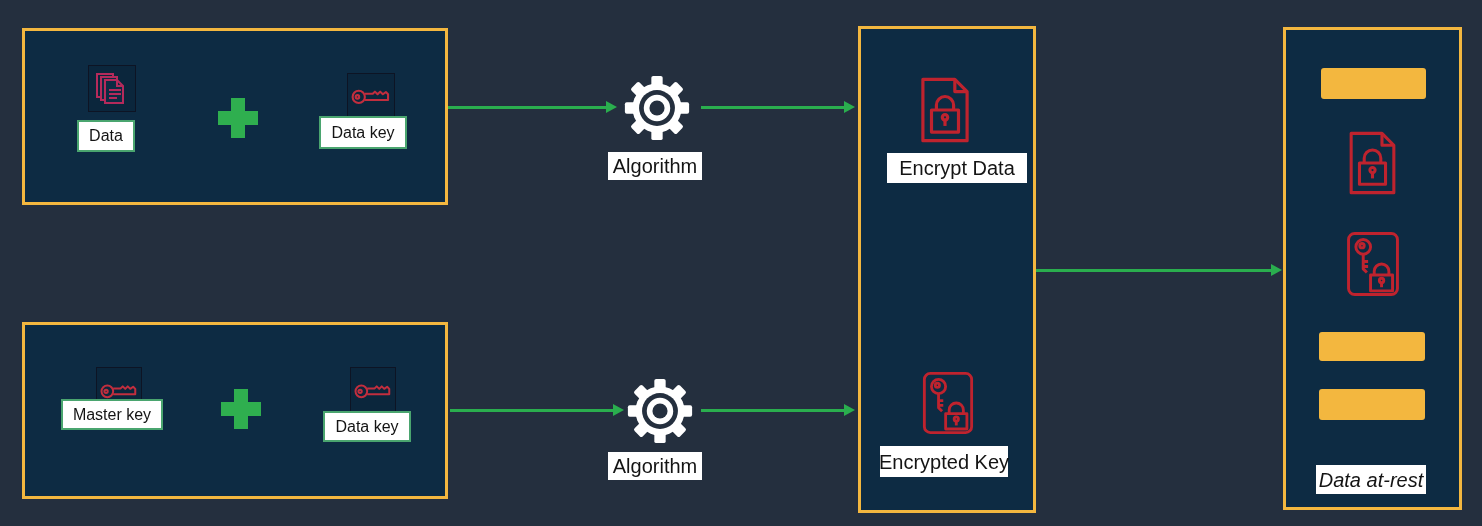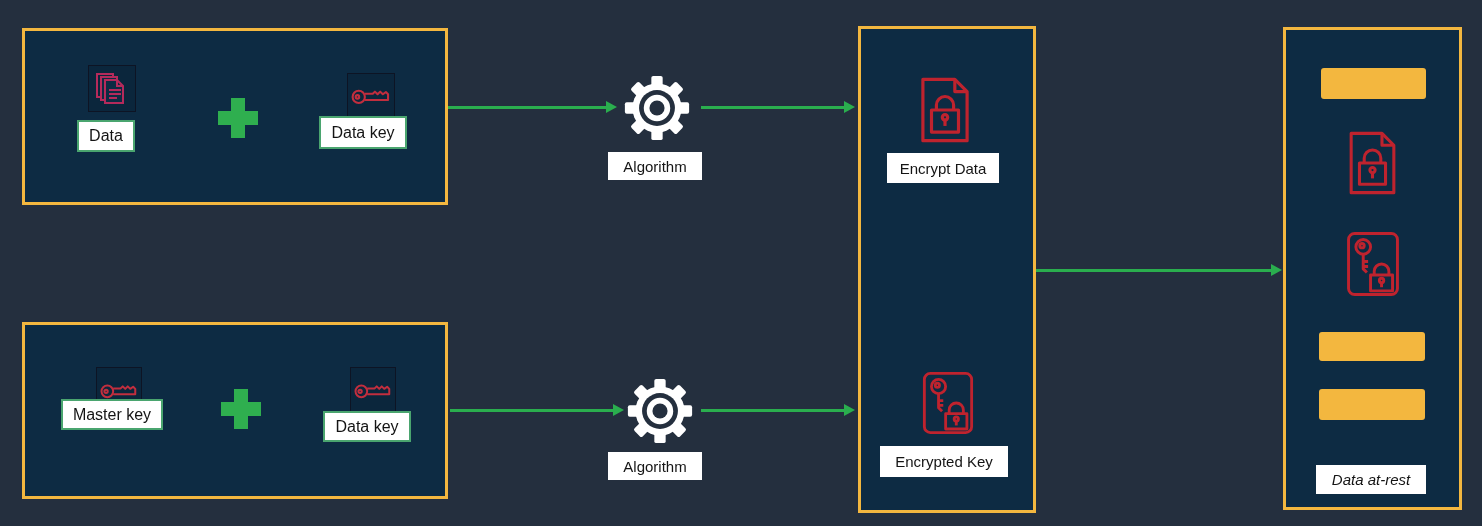--- a/index.html
+++ b/index.html
@@ -24,21 +24,21 @@
     position:absolute;
     border:1px solid #0d1424;
     background:rgba(0,0,0,0.10);
     display:flex;align-items:center;justify-content:center;
   }
 
   .label{
     position:absolute;
     background:#ffffff;color:#141414;
     display:flex;align-items:center;justify-content:center;
-    font-size:15px;line-height:1;white-space:nowrap;
+    font-size:20px;line-height:1;white-space:nowrap;
     box-sizing:border-box;
   }
   .label.big{font-size:16px;}
   .label.green-border{border:2px solid #4AA56F;}
 
   .arrow{position:absolute;height:3px;background:#2AAE4E;}
   .arrow::after{
     content:"";position:absolute;right:-11px;top:-5px;
     border-left:11px solid #2AAE4E;
     border-top:6.5px solid transparent;
@@ -170,21 +170,21 @@
         <g stroke="#BF232E" stroke-width="2.6" fill="none" stroke-linejoin="round">
           <path d="M4 2 h26 l10 10 v40 h-36 z"></path>
           <path d="M30 2 v10 h10"></path>
           <path d="M15 27 v-4 a7 7 0 0 1 14 0 v4"></path>
           <rect x="11" y="27" width="22" height="18"></rect>
           <circle cx="22" cy="33" r="2.2"></circle>
           <line x1="22" y1="35" x2="22" y2="40"></line>
         </g>
       </svg>
     </div>
-    <div class="label" style="left:26px;top:124px;width:112px;height:30px;">Encrypt Data</div>
+    <div class="label" style="left:26px;top:124px;width:140px;height:30px;">Encrypt Data</div>
 
     <div class="abs" style="left:61px;top:341px;">
       <svg width="52" height="66" viewBox="0 0 44 54">
         <g stroke="#BF232E" stroke-width="2.4" fill="none" stroke-linejoin="round">
           <rect x="2" y="2" width="40" height="50" rx="5"></rect>
           <circle cx="14" cy="13" r="6"></circle>
           <circle cx="13" cy="12" r="1.8"></circle>
           <path d="M14 19 v12 l3 3"></path>
           <path d="M14 25 h4 M14 29 h4"></path>
           <path d="M23 36 v-3 a6 6 0 0 1 12 0 v3"></path>

